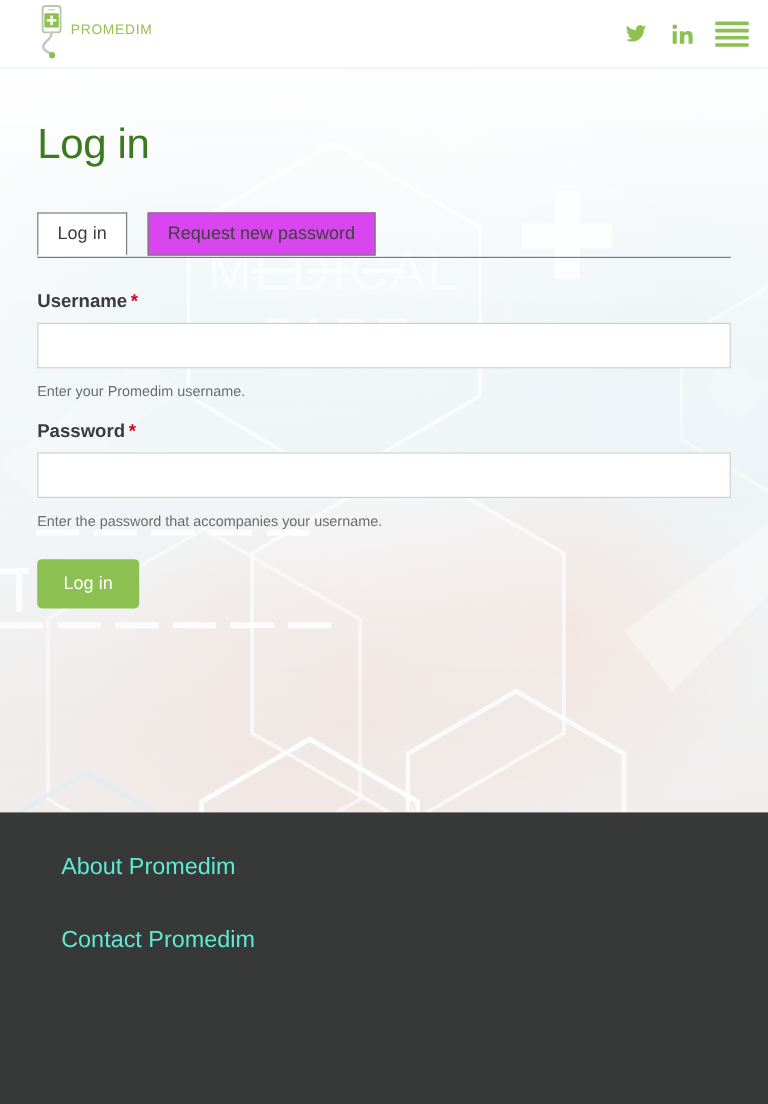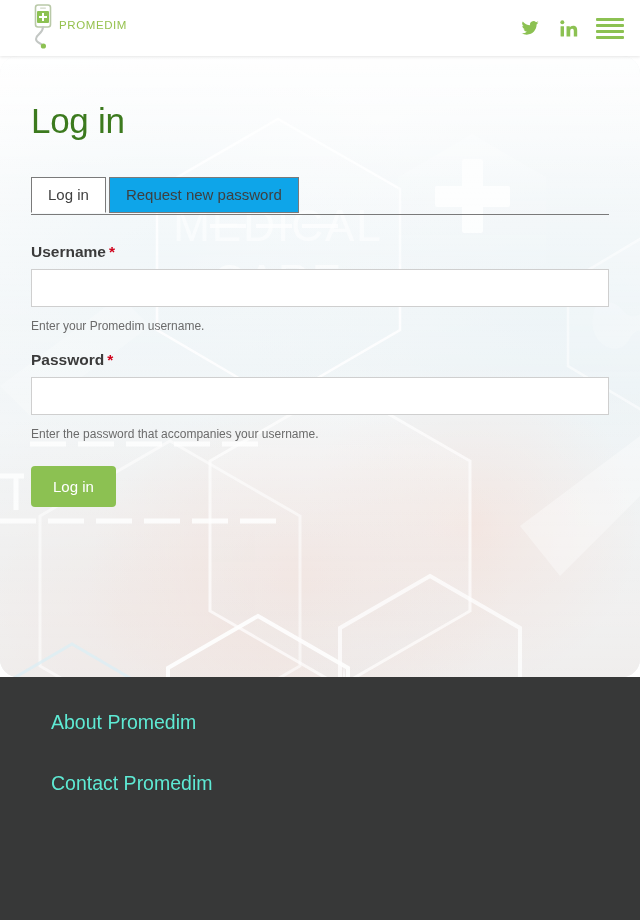--- a/index.html
+++ b/index.html
@@ -45,21 +45,20 @@
   .hicon { display: flex; align-items: center; justify-content: center; cursor: pointer; }
   .hamburger { width: 28px; display: flex; flex-direction: column; gap: 3px; cursor: pointer; padding: 2px 0; }
   .hamburger span { display: block; height: 3px; background: #8cc152; border-radius: 1px; }
 
   
   .hero {
     position: relative;
     height: 621px;
     overflow: hidden;
     background: #f4f6f7;
-    border-radius: 18px;
   }
   .bg-art {
     position: absolute;
     inset: 0;
     overflow: hidden;
   }
   
   .bg-base {
     position: absolute; inset: 0;
     background:
@@ -113,22 +112,22 @@
     border: 1px solid #7a7a7a;
     line-height: 1;
     cursor: pointer;
     z-index: 2;
   }
   .tab.active {
     background: #ffffff;
     border-bottom-color: #ffffff;
   }
   .tab.inactive {
-    background: #0ea5e9;
-    margin-left: 3px;
+    background: #d946ef;
+    margin-left: 17px;
     border-bottom-color: #7a7a7a;
     text-align: center;
   }
 
   
   .form { margin-top: 28px; }
   .field-label {
     font-size: 15.5px;
     font-weight: bold;
     color: #3b3b3b;

